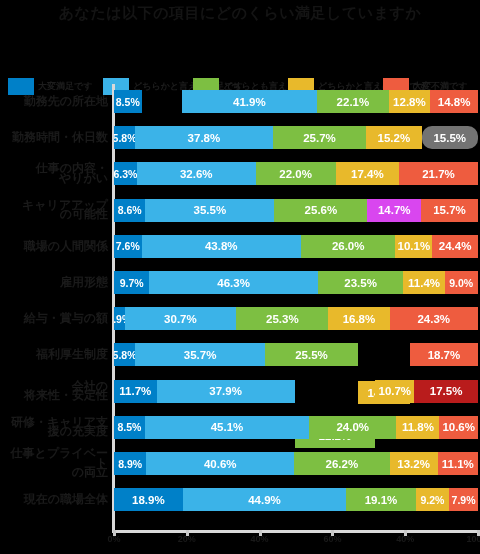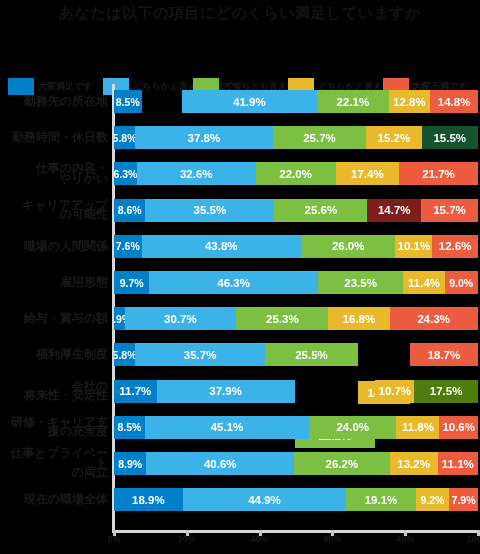--- a/index.html
+++ b/index.html
@@ -142,53 +142,53 @@
           <div class="seg" style="width: 14.8%; background: rgb(238, 92, 63);">14.8%</div>
         </div>
       </div>
       <div class="row" style="top: 36.2px;">
         <div class="row-label">勤務時間・休日数</div>
         <div class="bar">
           <div class="seg small" style="width: 5.8%; background: rgb(0, 128, 200);">5.8%</div>
           <div class="seg" style="width: 37.8%; background: rgb(59, 179, 232);">37.8%</div>
           <div class="seg" style="width: 25.7%; background: rgb(125, 191, 66);">25.7%</div>
           <div class="seg" style="width: 15.2%; background: rgb(232, 185, 43);">15.2%</div>
-          <div class="seg" style="width: 15.5%; background: #14532d;">15.5%</div>
+          <div class="seg" style="width: 15.5%; background: #737373; border-radius: 10px;">15.5%</div>
         </div>
       </div>
       <div class="row" style="top: 72.4px;">
         <div class="row-label">仕事の内容・
 やりがい</div>
         <div class="bar">
           <div class="seg small" style="width: 6.3%; background: rgb(0, 128, 200);">6.3%</div>
           <div class="seg" style="width: 32.6%; background: rgb(59, 179, 232);">32.6%</div>
           <div class="seg" style="width: 22%; background: rgb(125, 191, 66);">22.0%</div>
           <div class="seg" style="width: 17.4%; background: rgb(232, 185, 43);">17.4%</div>
           <div class="seg" style="width: 21.7%; background: rgb(238, 92, 63);">21.7%</div>
         </div>
       </div>
       <div class="row" style="top: 108.6px;">
         <div class="row-label">キャリアアップ
 の可能性</div>
         <div class="bar">
           <div class="seg small" style="width: 8.6%; background: rgb(0, 128, 200);">8.6%</div>
           <div class="seg" style="width: 35.5%; background: rgb(59, 179, 232);">35.5%</div>
           <div class="seg" style="width: 25.6%; background: rgb(125, 191, 66);">25.6%</div>
-          <div class="seg" style="width: 14.7%; background: #7f1d1d;">14.7%</div>
+          <div class="seg" style="width: 14.7%; background: #d946ef;">14.7%</div>
           <div class="seg" style="width: 15.7%; background: rgb(238, 92, 63);">15.7%</div>
         </div>
       </div>
       <div class="row" style="top: 144.8px;">
         <div class="row-label">職場の人間関係</div>
         <div class="bar">
           <div class="seg small" style="width: 7.6%; background: rgb(0, 128, 200);">7.6%</div>
           <div class="seg" style="width: 43.8%; background: rgb(59, 179, 232);">43.8%</div>
           <div class="seg" style="width: 26%; background: rgb(125, 191, 66);">26.0%</div>
           <div class="seg" style="width: 10.1%; background: rgb(232, 185, 43);">10.1%</div>
-          <div class="seg" style="width: 12.6%; background: rgb(238, 92, 63);">12.6%</div>
+          <div class="seg" style="width: 12.6%; background: rgb(238, 92, 63);">24.4%</div>
         </div>
       </div>
       <div class="row" style="top: 181px;">
         <div class="row-label">雇用形態</div>
         <div class="bar">
           <div class="seg small" style="width: 9.7%; background: rgb(0, 128, 200);">9.7%</div>
           <div class="seg" style="width: 46.3%; background: rgb(59, 179, 232);">46.3%</div>
           <div class="seg" style="width: 23.5%; background: rgb(125, 191, 66);">23.5%</div>
           <div class="seg" style="width: 11.4%; background: rgb(232, 185, 43);">11.4%</div>
           <div class="seg small" style="width: 9%; background: rgb(238, 92, 63);">9.0%</div>
@@ -215,21 +215,21 @@
         </div>
       </div>
       <div class="row" style="top: 289.6px;">
         <div class="row-label">会社の
 将来性・安定性</div>
         <div class="bar">
           <div class="seg" style="width: 11.7%; background: rgb(0, 128, 200);">11.7%</div>
           <div class="seg" style="width: 37.9%; background: rgb(59, 179, 232);">37.9%</div>
           <div class="seg" style="width: 22.2%; background: rgb(125, 191, 66); margin-top: 45px;">22.2%</div>
           <div class="seg" style="width: 10.7%; background: rgb(232, 185, 43);">10.7%</div>
-          <div class="seg" style="width: 17.5%; background: #4d7c0f;">17.5%</div>
+          <div class="seg" style="width: 17.5%; background: #b91c1c;">17.5%</div>
         </div>
       </div>
       <div class="row" style="top: 325.8px;">
         <div class="row-label">研修・キャリア支援の充実度</div>
         <div class="bar">
           <div class="seg small" style="width: 8.5%; background: rgb(0, 128, 200);">8.5%</div>
           <div class="seg" style="width: 45.1%; background: rgb(59, 179, 232);">45.1%</div>
           <div class="seg" style="width: 24%; background: rgb(125, 191, 66);">24.0%</div>
           <div class="seg" style="width: 11.8%; background: rgb(232, 185, 43);">11.8%</div>
           <div class="seg" style="width: 10.6%; background: rgb(238, 92, 63);">10.6%</div>

